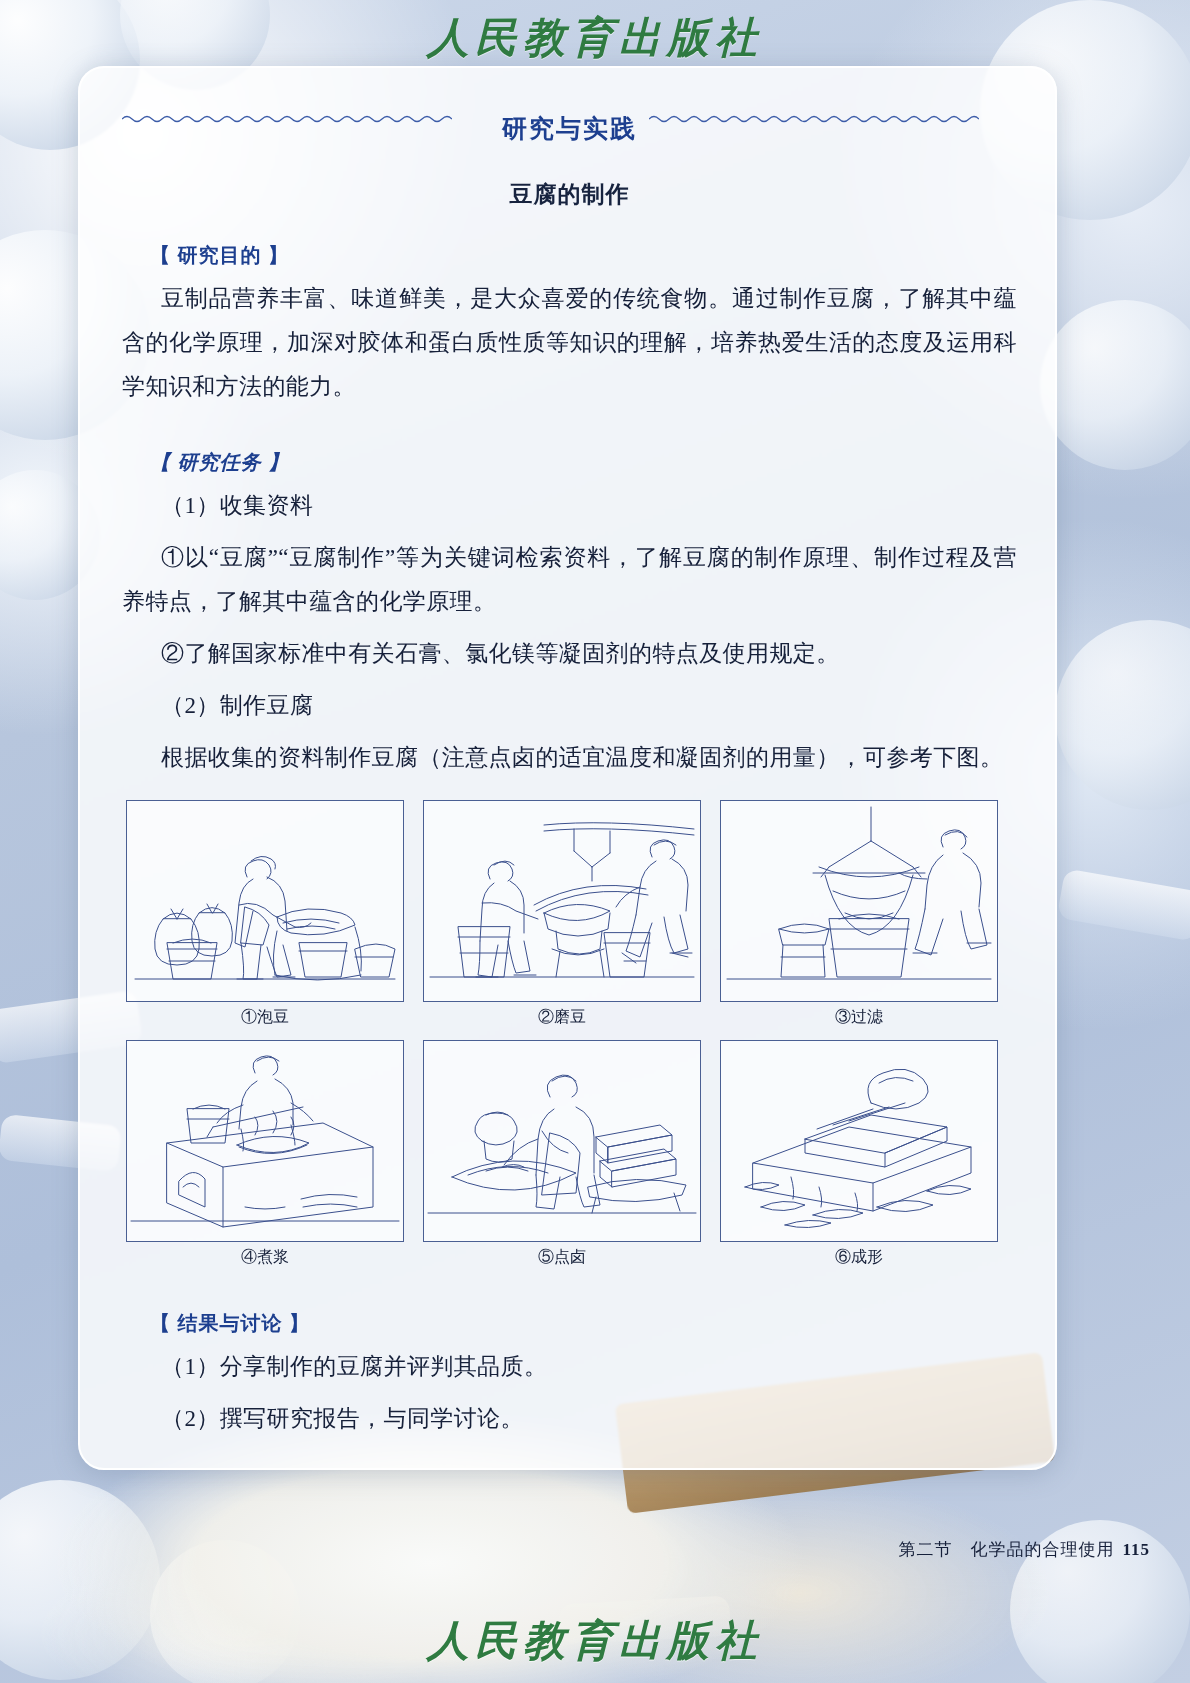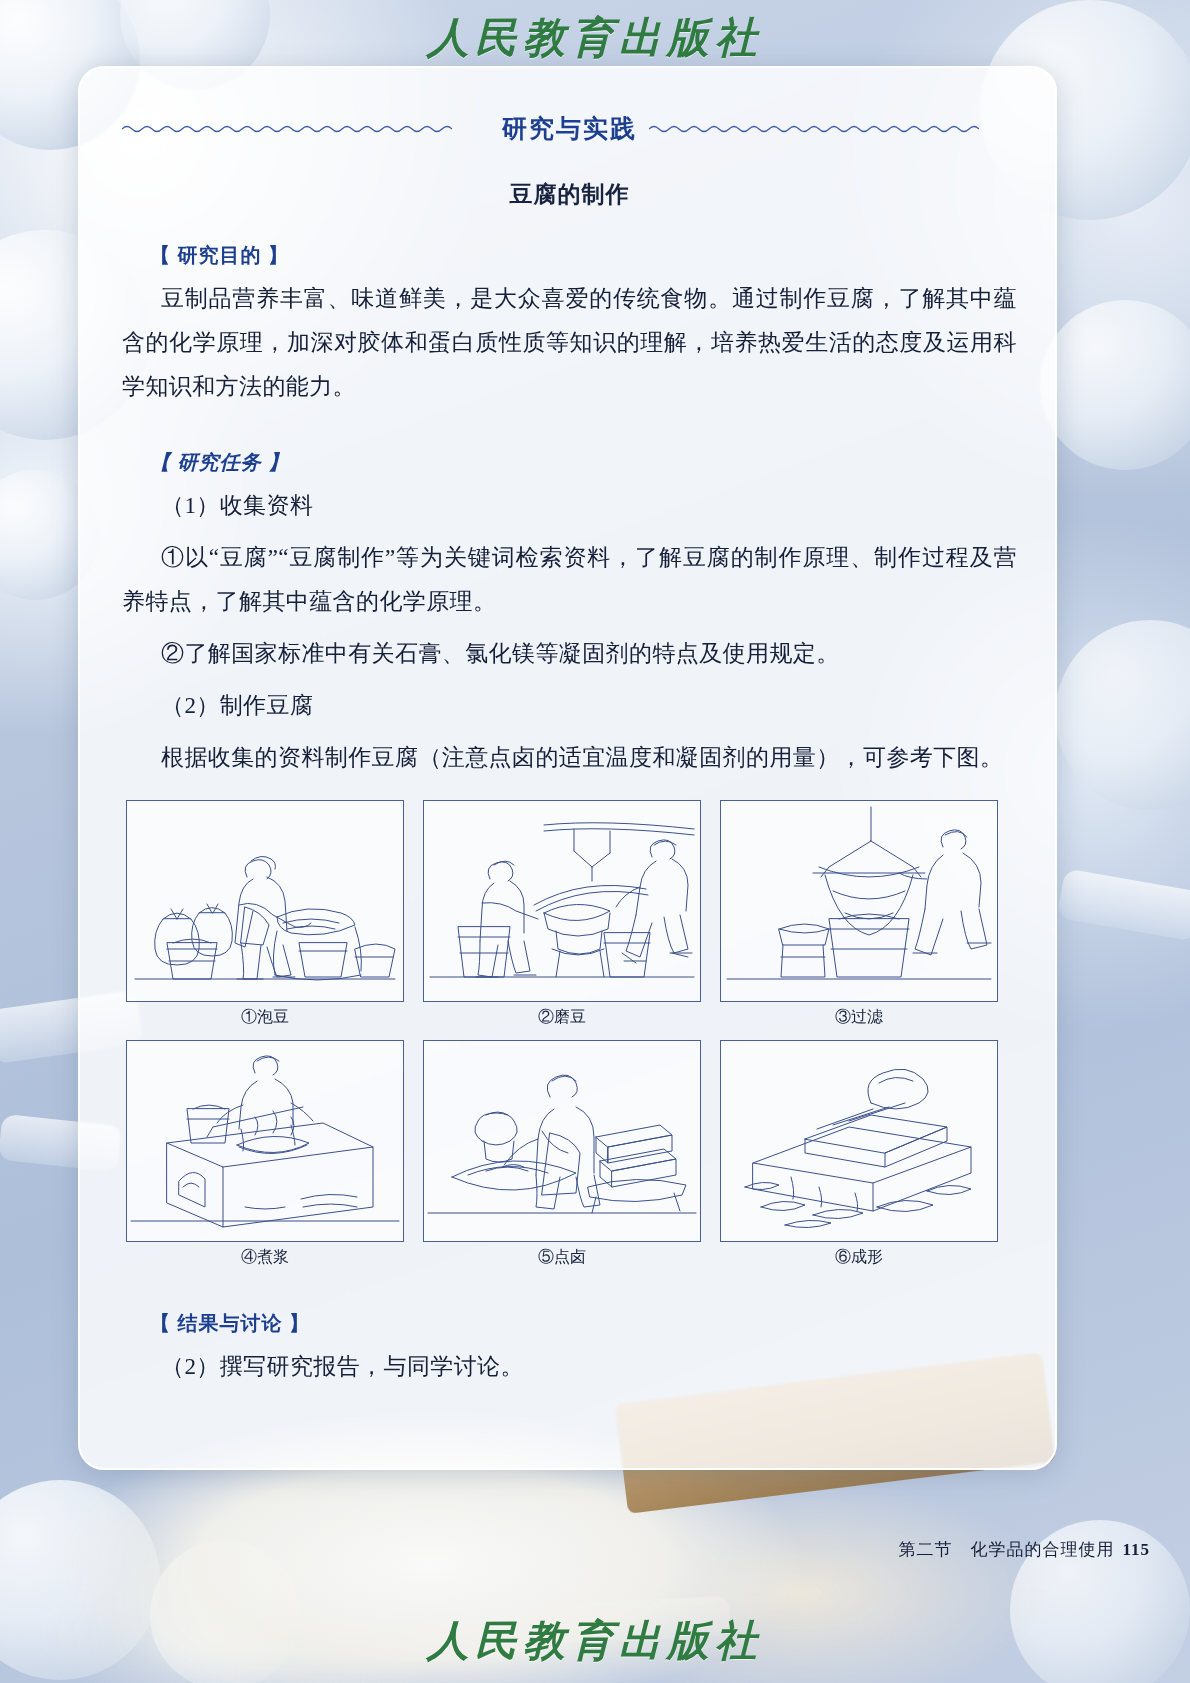--- a/index.html
+++ b/index.html
@@ -97,21 +97,20 @@
   .page-inner {
     position: absolute;
     left: 42px;
     top: 34px;
     width: 895px;
   }
 
   
   .section-head {
     display: flex;
-    align-items: center;
     gap: 12px;
     margin-top: 10px;
   }
   .wave {
     flex: 1 1 auto;
     height: 14px;
     overflow: hidden;
   }
   .wave svg { display: block; }
   .section-head-title {
@@ -501,20 +500,21 @@
             <path d="M24 146 q18 -8 34 -2 q-16 8 -34 2 z"></path>
             <path d="M64 184 q24 -8 46 -2 q-22 8 -46 2 z"></path>
           </svg>
         </div>
         <div class="fig-caption">⑥成形</div>
       </div>
     </div>
 
 
     <div class="sub-head" style="margin-top:34px;">【 结果与讨论 】</div>
+    <p class="body indent">（1）分享制作的豆腐并评判其品质。</p>
     <p class="body indent">（2）撰写研究报告，与同学讨论。</p>
 
   </div>
 </div>
 
 <div class="footer">
   <span>第二节　化学品的合理使用</span><span class="pageno">115</span>
 </div>
 
 </body></html>

